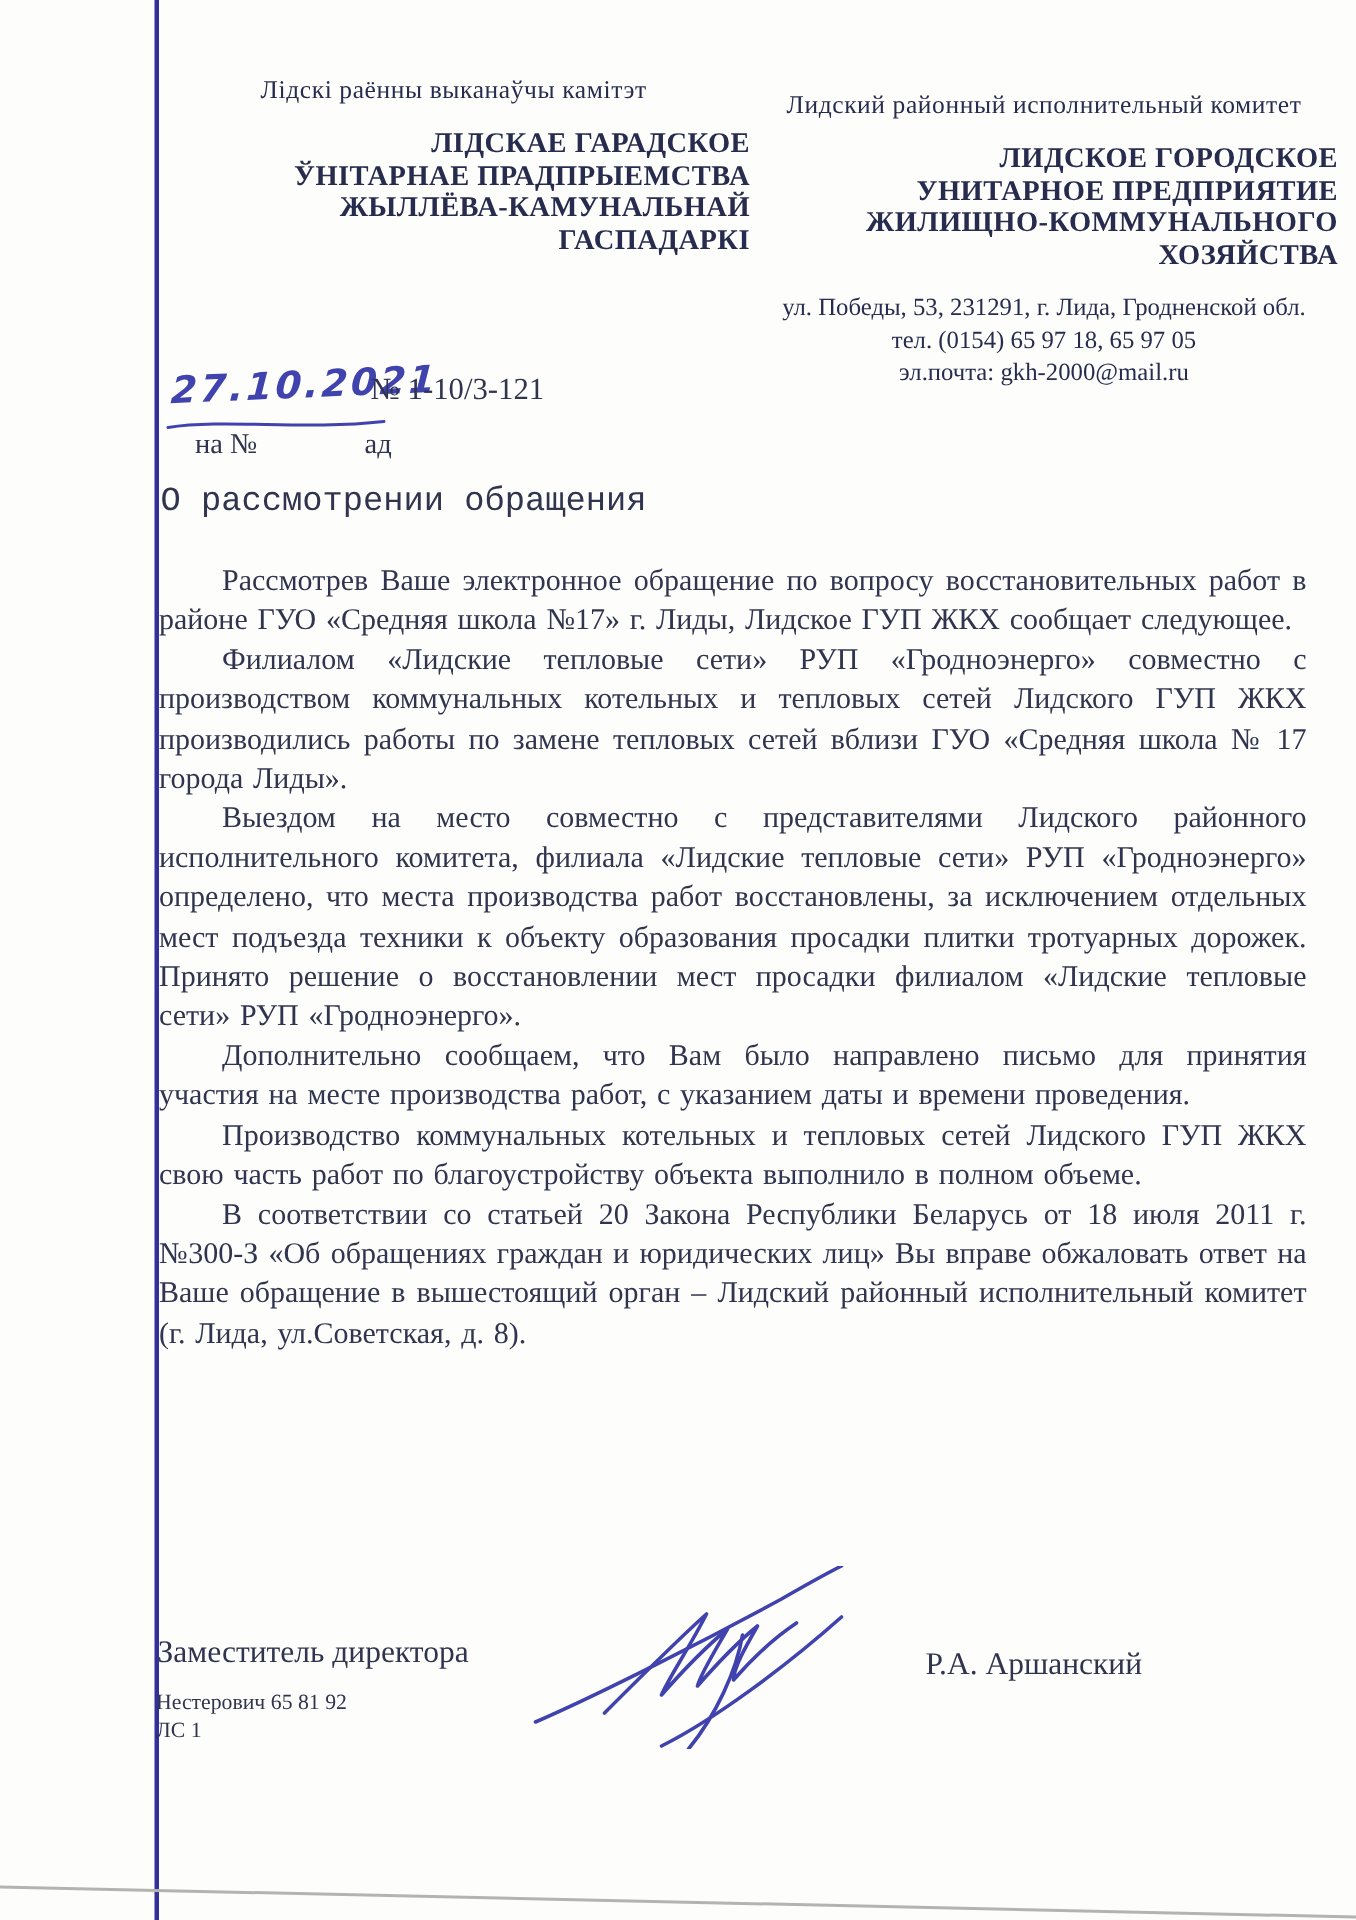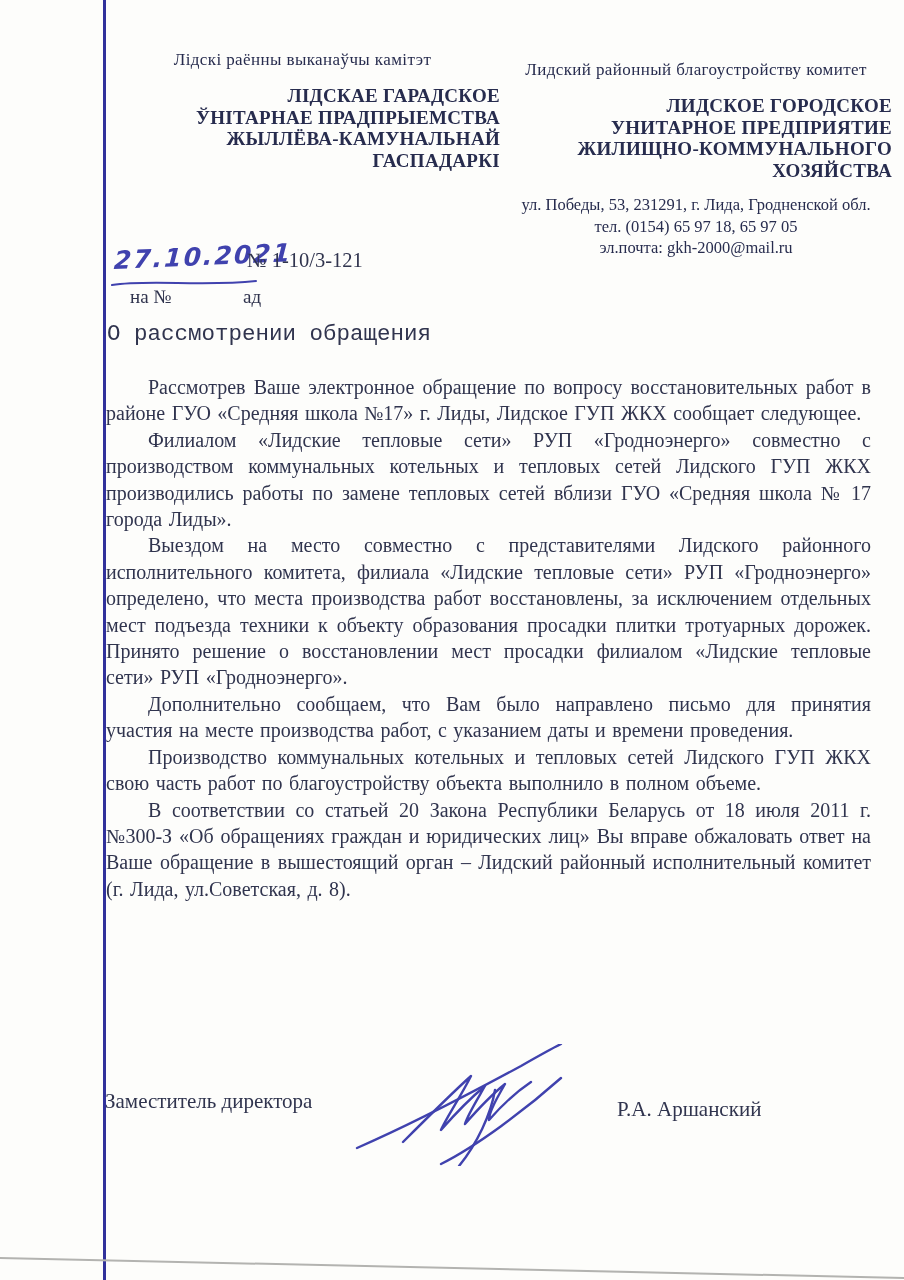--- a/index.html
+++ b/index.html
@@ -74,21 +74,21 @@
   <div class="lh-col lh-left">
     <div class="lh-committee">Лідскі раённы выканаўчы камітэт</div>
     <div class="lh-org">
       <div>ЛІДСКАЕ ГАРАДСКОЕ</div>
       <div>ЎНІТАРНАЕ ПРАДПРЫЕМСТВА</div>
       <div>ЖЫЛЛЁВА-КАМУНАЛЬНАЙ ГАСПАДАРКІ</div>
     </div>
   </div>
 
   <div class="lh-col lh-right">
-    <div class="lh-committee">Лидский районный благоустройству комитет</div>
+    <div class="lh-committee">Лидский районный исполнительный комитет</div>
     <div class="lh-org">
       <div>ЛИДСКОЕ ГОРОДСКОЕ</div>
       <div>УНИТАРНОЕ ПРЕДПРИЯТИЕ</div>
       <div>ЖИЛИЩНО-КОММУНАЛЬНОГО ХОЗЯЙСТВА</div>
     </div>
     <div class="lh-addr">
       <div>ул. Победы, 53, 231291, г. Лида, Гродненской обл.</div>
       <div>тел. (0154) 65 97 18, 65 97 05</div>
       <div>эл.почта: gkh-2000@mail.ru</div>
     </div>
@@ -115,18 +115,22 @@
 
   <div class="sig-title">Заместитель директора</div>
   <svg class="sig-svg" width="240" height="122" viewBox="0 0 240 122">
     <path d="M12 104 C58 84 128 48 176 22 C190 14 204 6 216 0"></path>
     <path d="M58 98 C82 74 108 48 126 32 C116 52 100 76 96 86 C110 70 128 52 140 42 C132 56 122 72 120 80 C134 64 150 48 160 40 C152 54 144 68 144 76 C158 60 174 46 186 38"></path>
     <path d="M96 120 C132 102 180 66 216 34"></path>
     <path d="M150 46 C146 70 132 100 114 122"></path>
   </svg>
   <div class="sig-name">Р.А. Аршанский</div>
 
+  <div class="footer">
+    <div>Нестерович 65 81 92</div>
+    <div>ЛС 1</div>
+  </div>
 
   <svg class="page-edge" width="904" height="32" viewBox="0 0 904 32">
     <path d="M0 10 L904 30" stroke="#b3b3b0" stroke-width="2" fill="none"></path>
   </svg>
 
 </div>
 
 </body></html>

